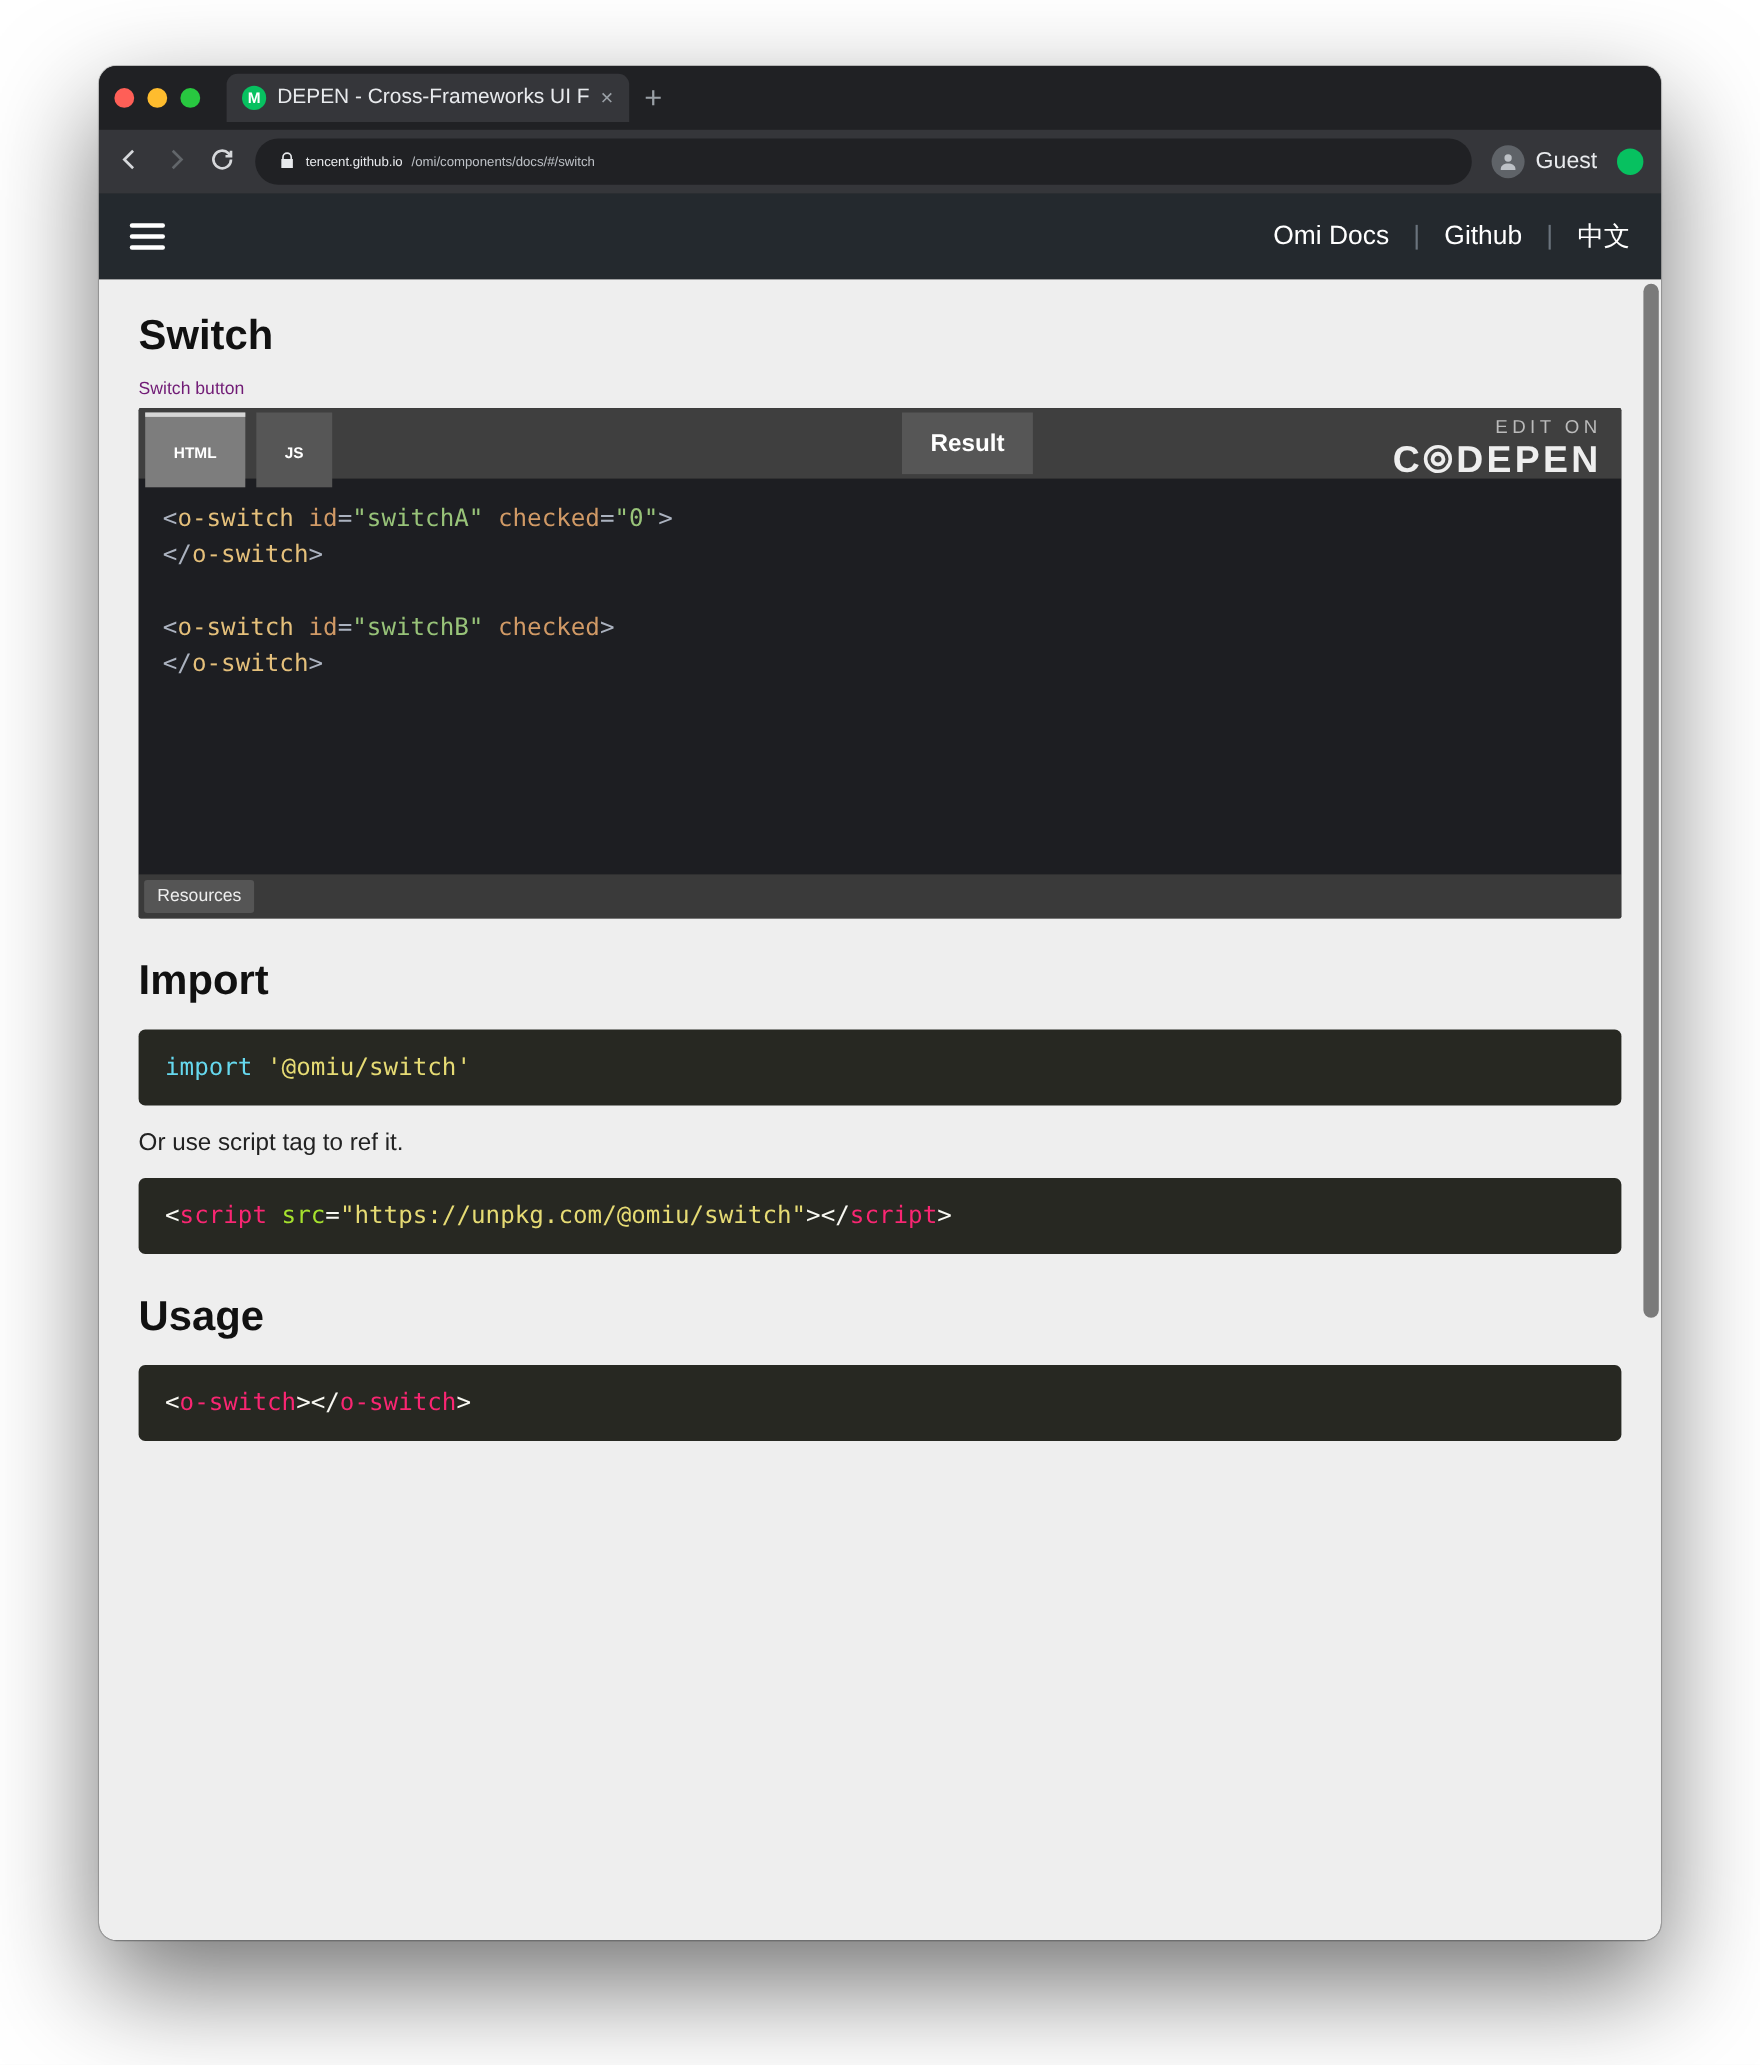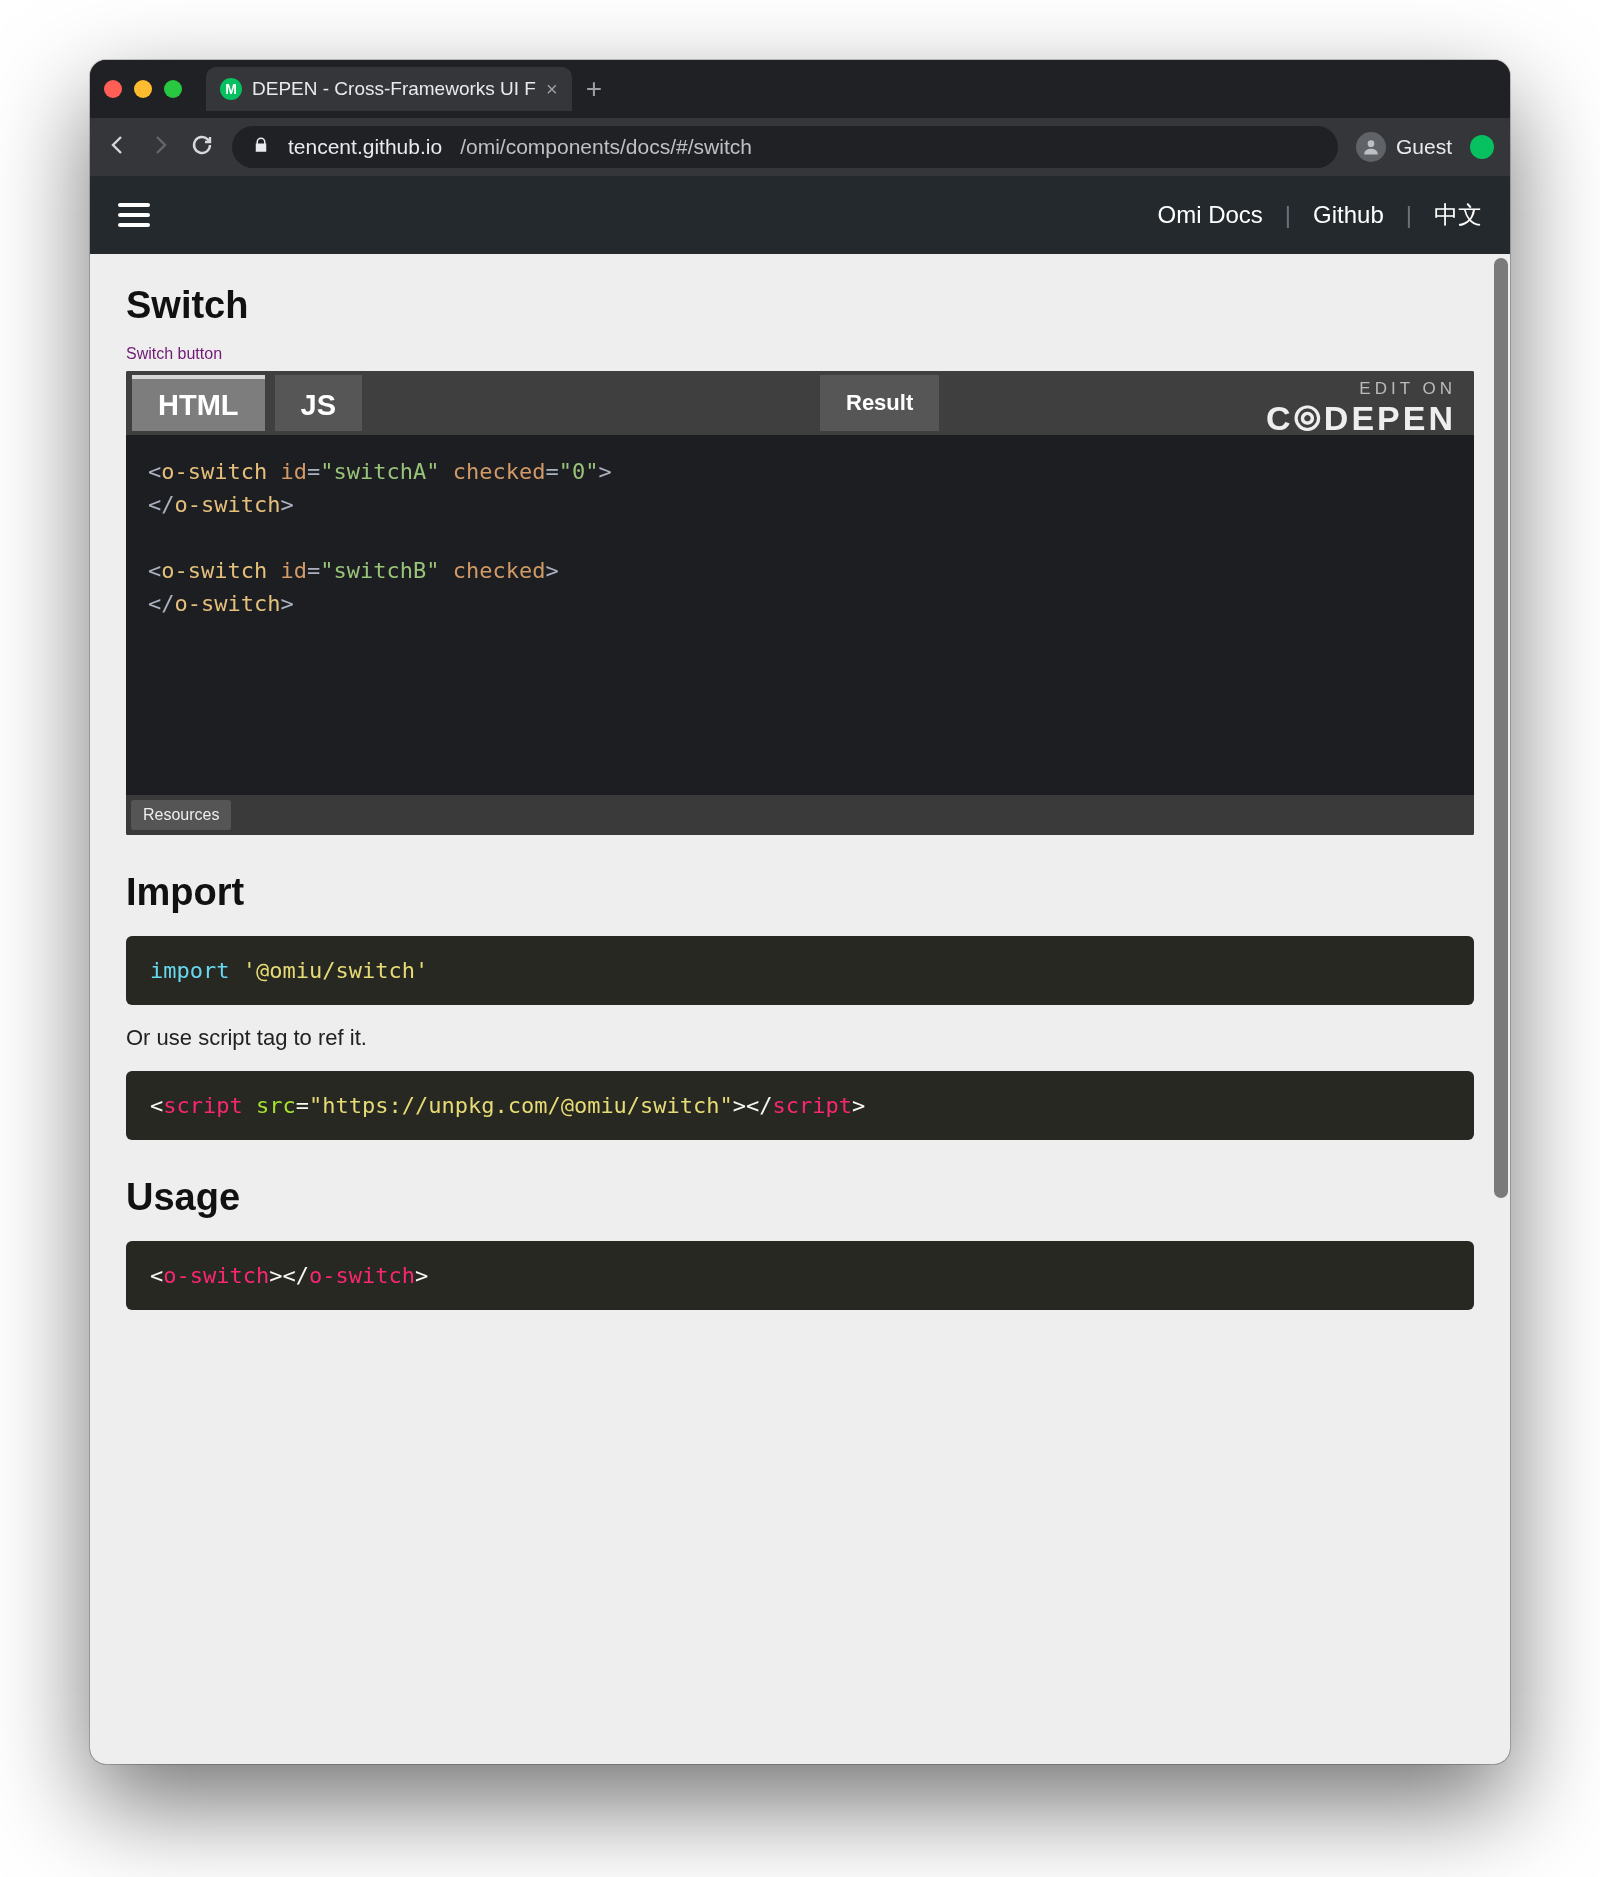--- a/index.html
+++ b/index.html
@@ -71,22 +71,22 @@
   .nav-ico{ color:#e8eaed; opacity:.9;}
   .nav-ico.dim{opacity:.45;}
   .omnibox{
     flex:1;
     background:#202124;
     border-radius:30px;
     height:42px;
     display:flex;align-items:center;
     padding:12px 20px;
     color:#bdc1c6;
-    font-size:21px;
-    gap:18px;
+    font-size:12px;
+    gap:8px;
   }
   .omnibox .host{color:#e8eaed;}
   .guest-chip{
     display:flex;align-items:center;gap:10px;
     color:#e8eaed;font-size:21px;
   }
   .guest-avatar{width:30px;height:30px;border-radius:50%;background:#5f6368;display:flex;align-items:center;justify-content:center;}
   .ext-dot{width:24px;height:24px;border-radius:50%;background:#07c160;}
   
   .site-header{
@@ -130,22 +130,22 @@
   .cp-top{
     background:#3f3f3f;
     display:flex;
     align-items:center;
     height:64px;
     position:relative;
   }
   .cp-tabs{ display:flex; height:100%; }
   .cp-tab{
     display:flex;align-items:center;justify-content:center;
-    padding:0 26px; color:#fff; font-size:29px; font-weight:600;
-    background:#565656; height:56px; margin:4px 4px 4px 6px;
+    padding:0 26px; color:#fff; font-size:14px; font-weight:600;
+    background:#565656; height:68px; margin:4px 4px 4px 6px;
     border-top:4px solid transparent;
   }
   .cp-tab.active{ background:#7d7d7d; border-top-color:#d6d6d6;}
   .cp-result{
     margin-left:auto; margin-right:auto;
     position:absolute; left:50%; transform:translateX(20px);
     background:#565656; color:#fff; font-size:22px; font-weight:600;
     height:56px; display:flex;align-items:center;padding:0 26px; top:4px;
   }
   .cp-brand{

